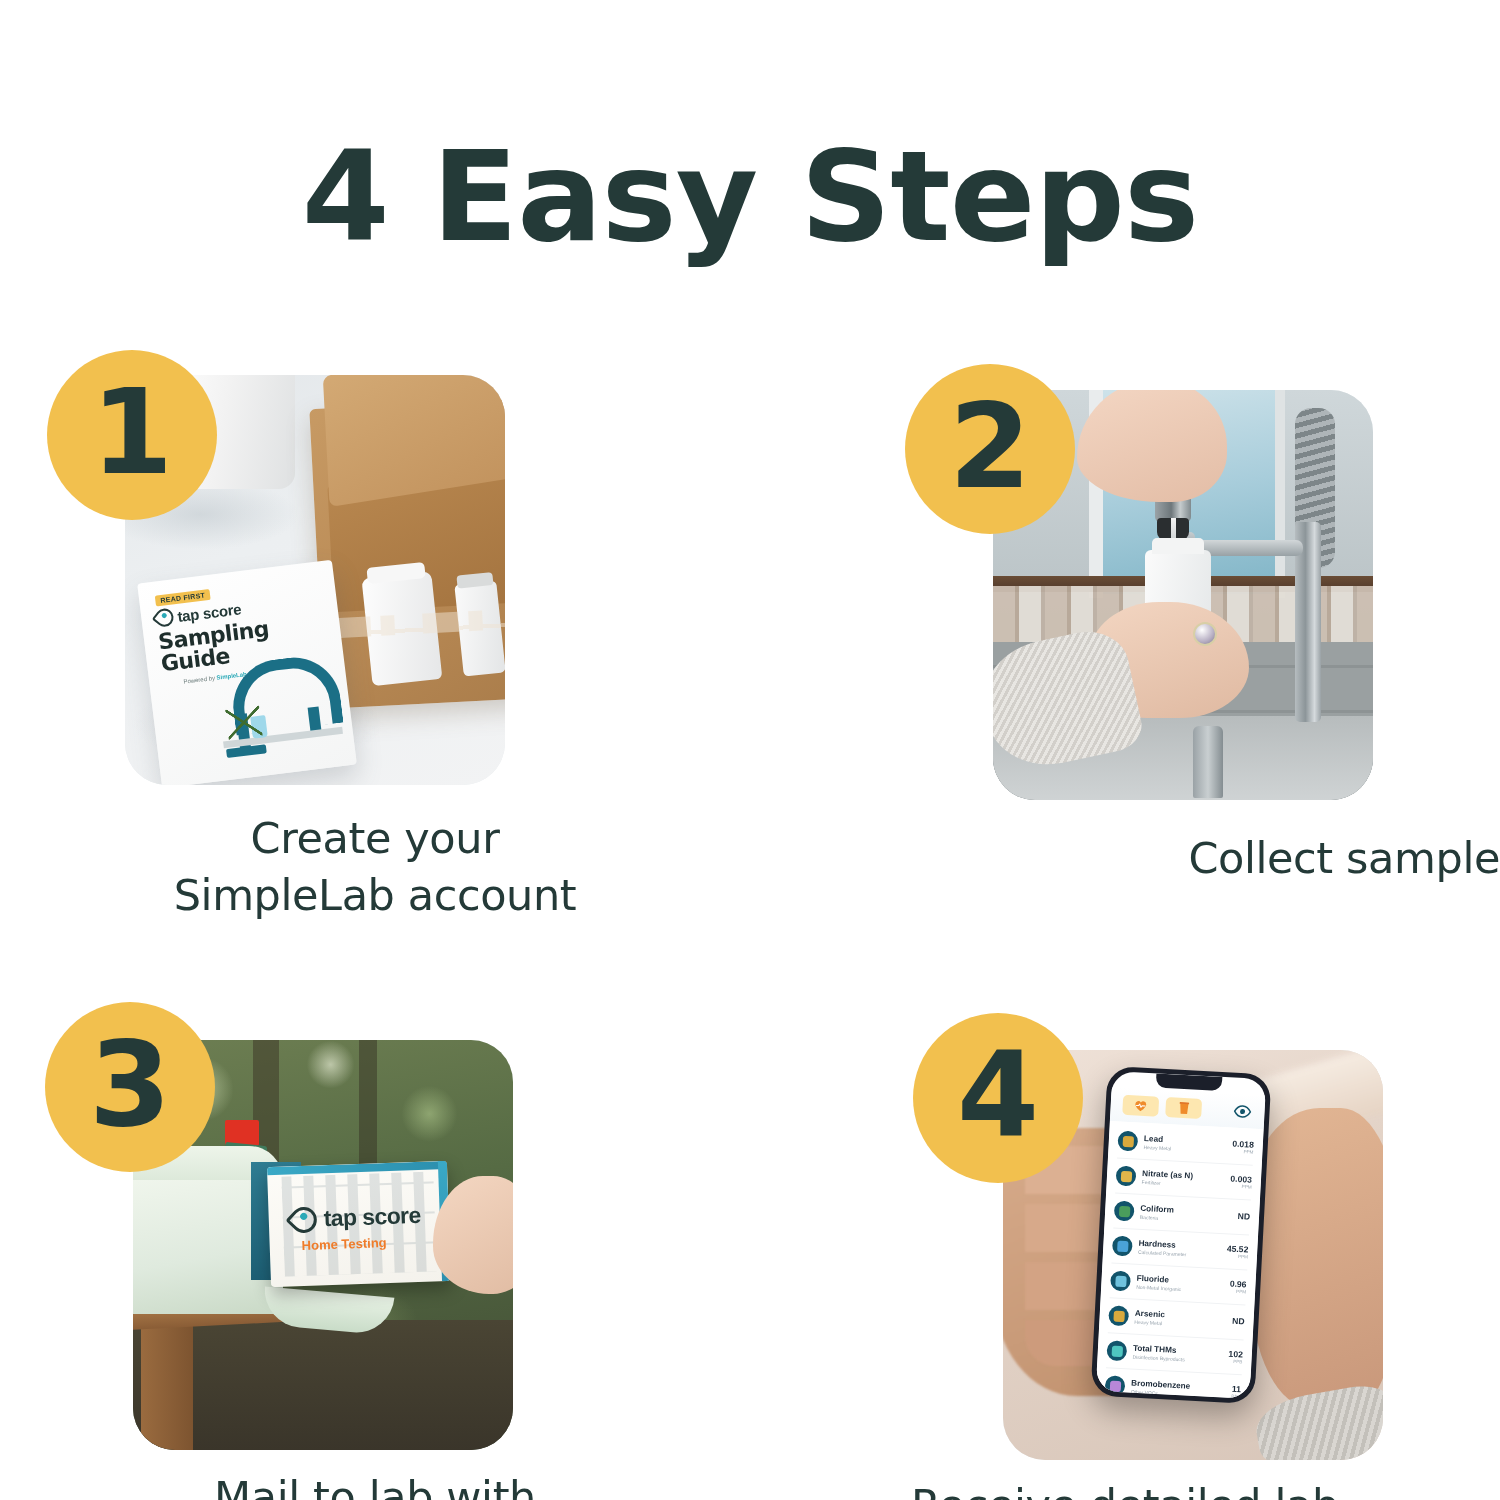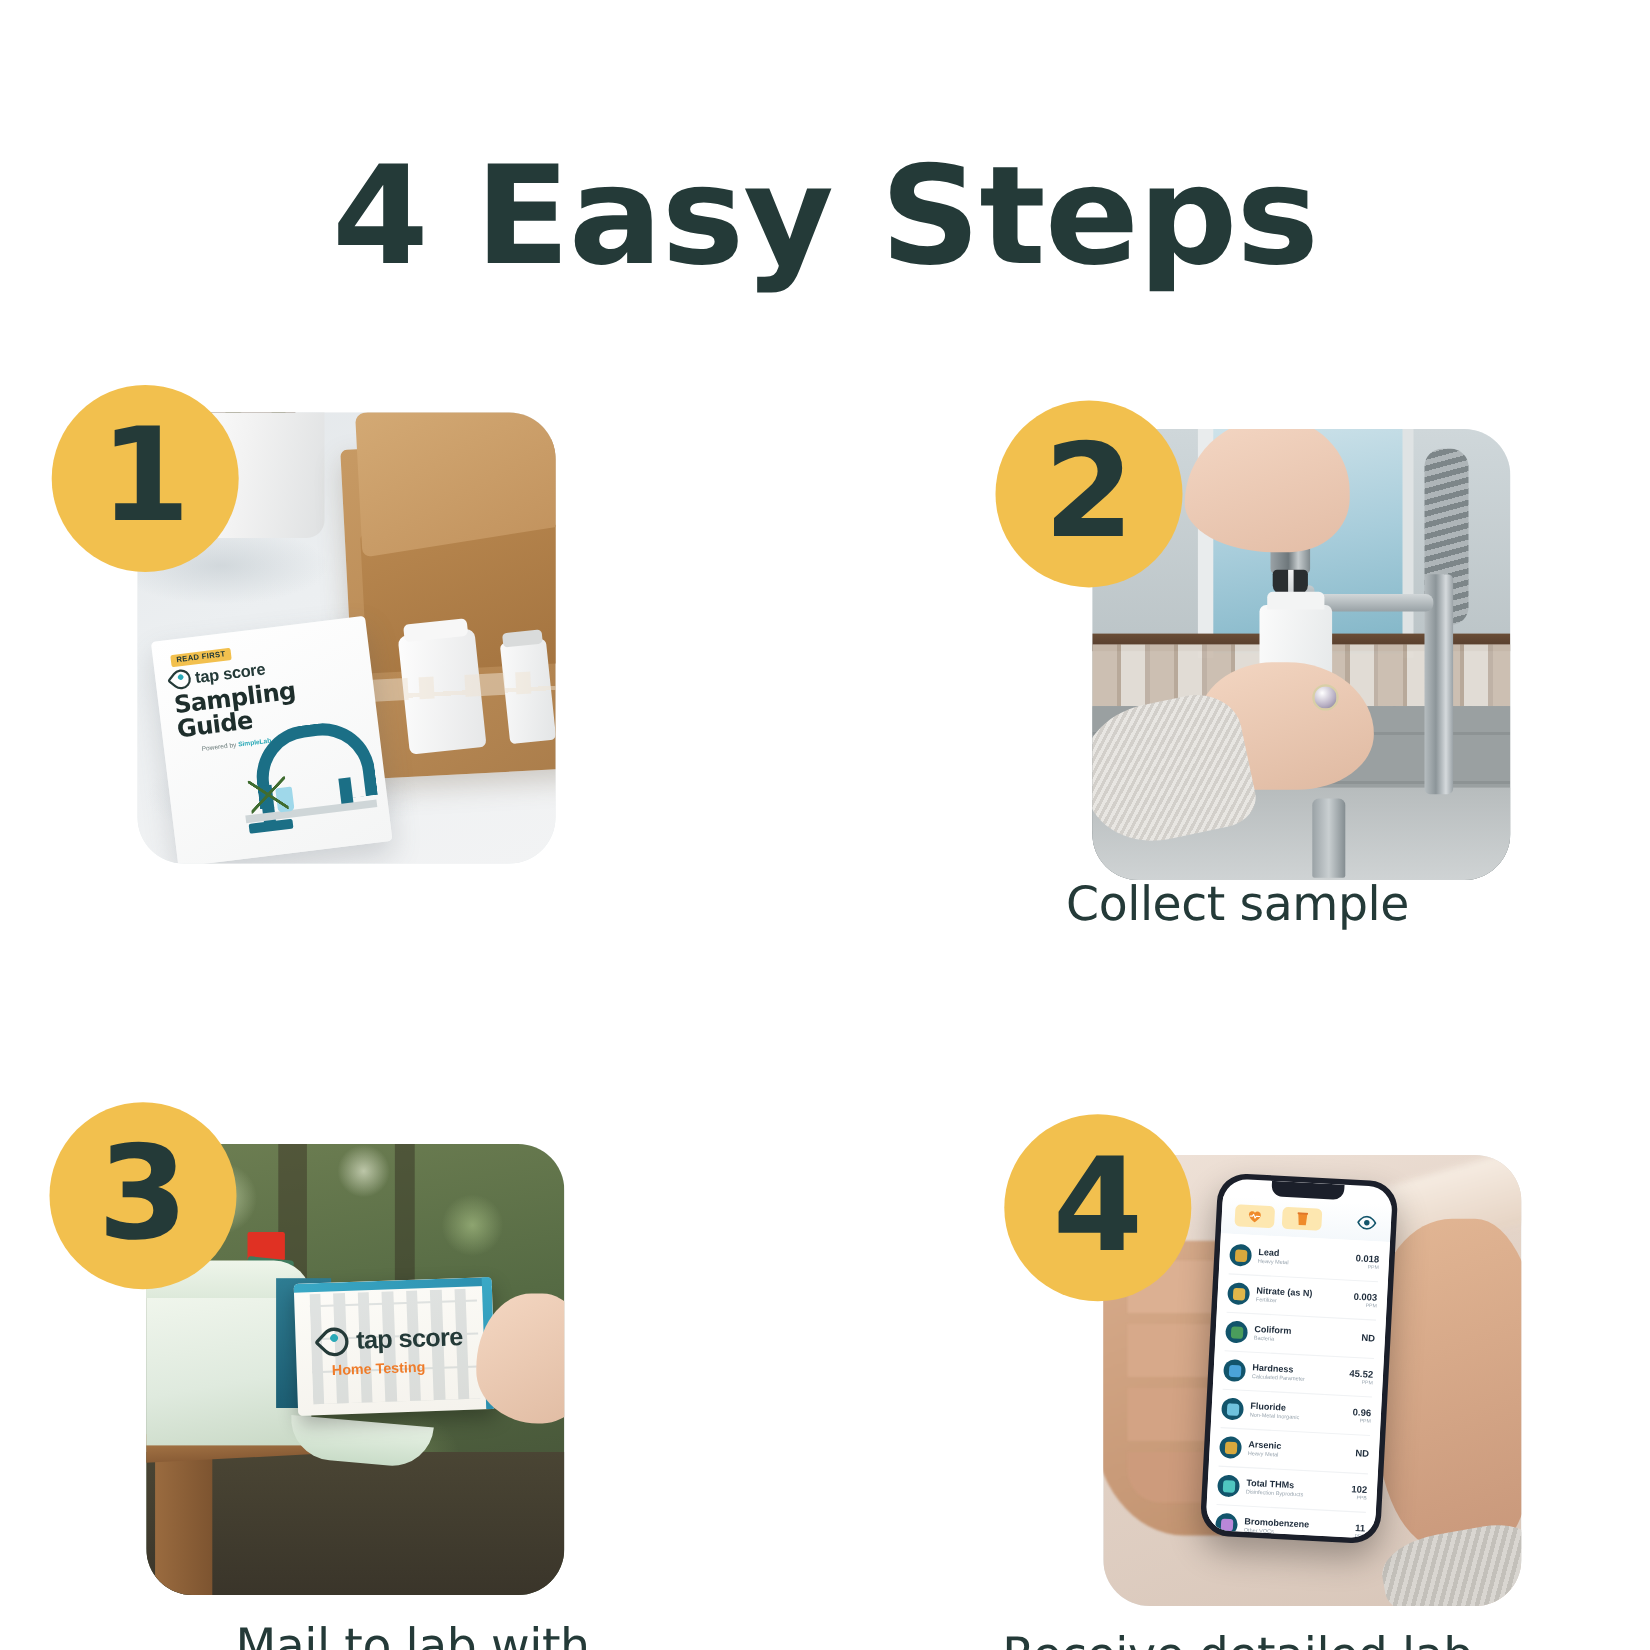--- a/index.html
+++ b/index.html
@@ -92,21 +92,21 @@
     right: 0;
     text-align: center;
     font-family: "DejaVu Sans", sans-serif;
     font-weight: 400;
     font-size: 43px;
     line-height: 1.33;
     color: #243a38;
     letter-spacing: -0.4px;
   }
   .step-1 .step-caption { top: 468px; }
-  .step-2 .step-caption { top: 452px; }
+  .step-2 .step-caption { top: 488px; text-align: right; }
   .step-3 .step-caption { top: 447px; }
   .step-4 .step-caption { top: 455px; }
 
   .step-caption .line { display: block; }
   .step-subcaption {
     display: block;
     color: #3ec6c9;
     font-size: 40px;
     margin-top: 12px;
     letter-spacing: -0.5px;
@@ -592,20 +592,24 @@
               <div class="base"></div>
               <div class="counter"></div>
               <div class="cup"></div>
               <div class="sprig"></div>
             </div>
           </div>
         </div>
       </div>
       <div class="badge">
         <span>1</span>
+      </div>
+      <div class="step-caption">
+        <span class="line">Create your</span>
+        <span class="line">SimpleLab account</span>
       </div>
     </div>
 
     <div class="step step-2">
       <div class="step-media">
         <div class="p2">
           <div class="window"></div>
           <div class="win-frame"></div>
           <div class="win-frame2"></div>
           <div class="counter"></div>

